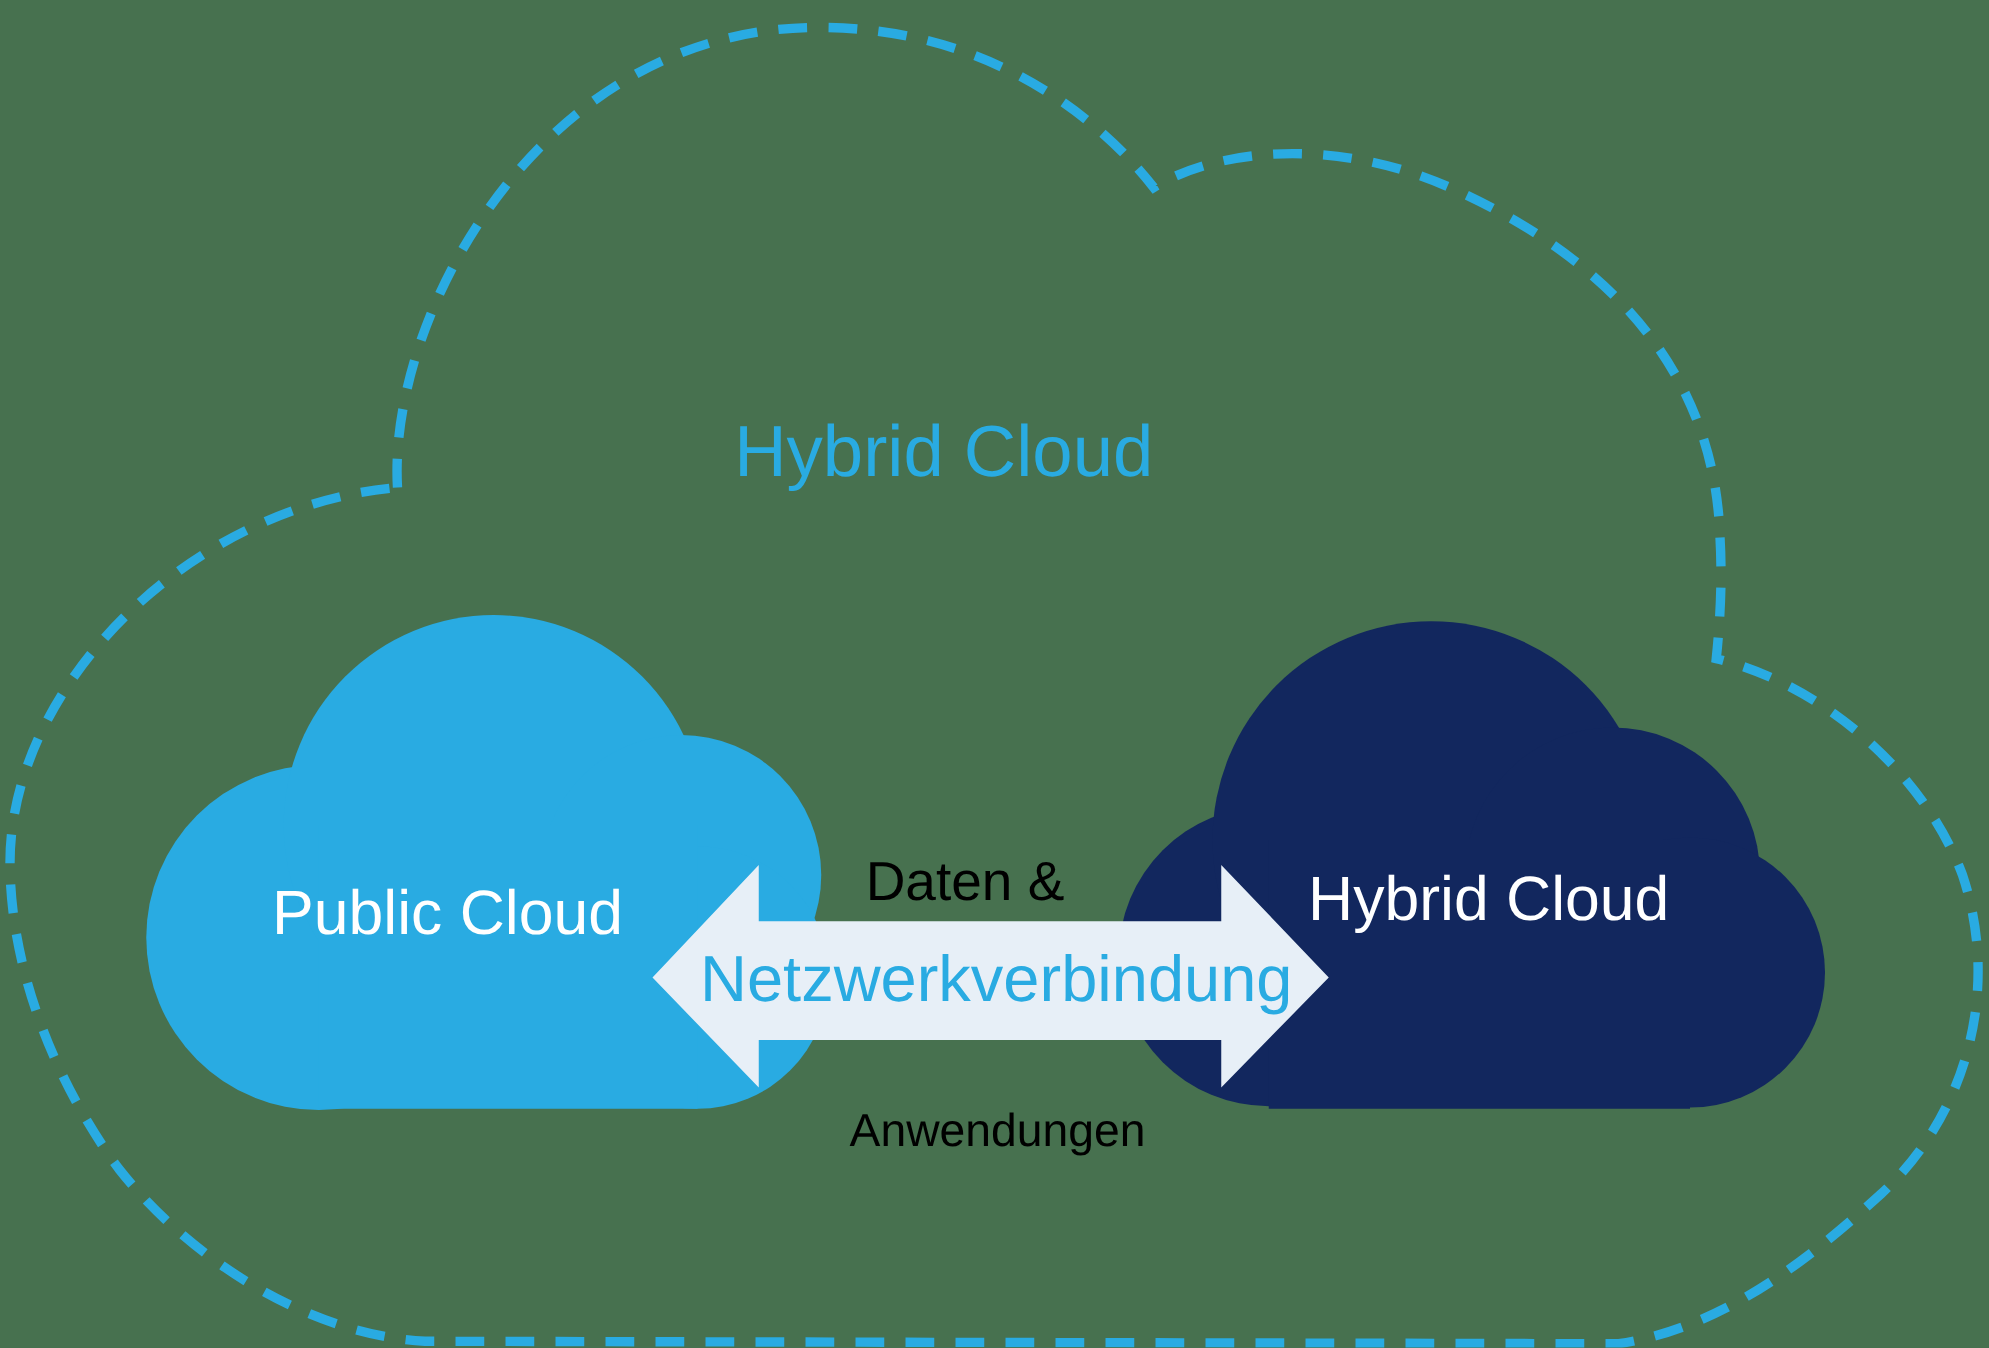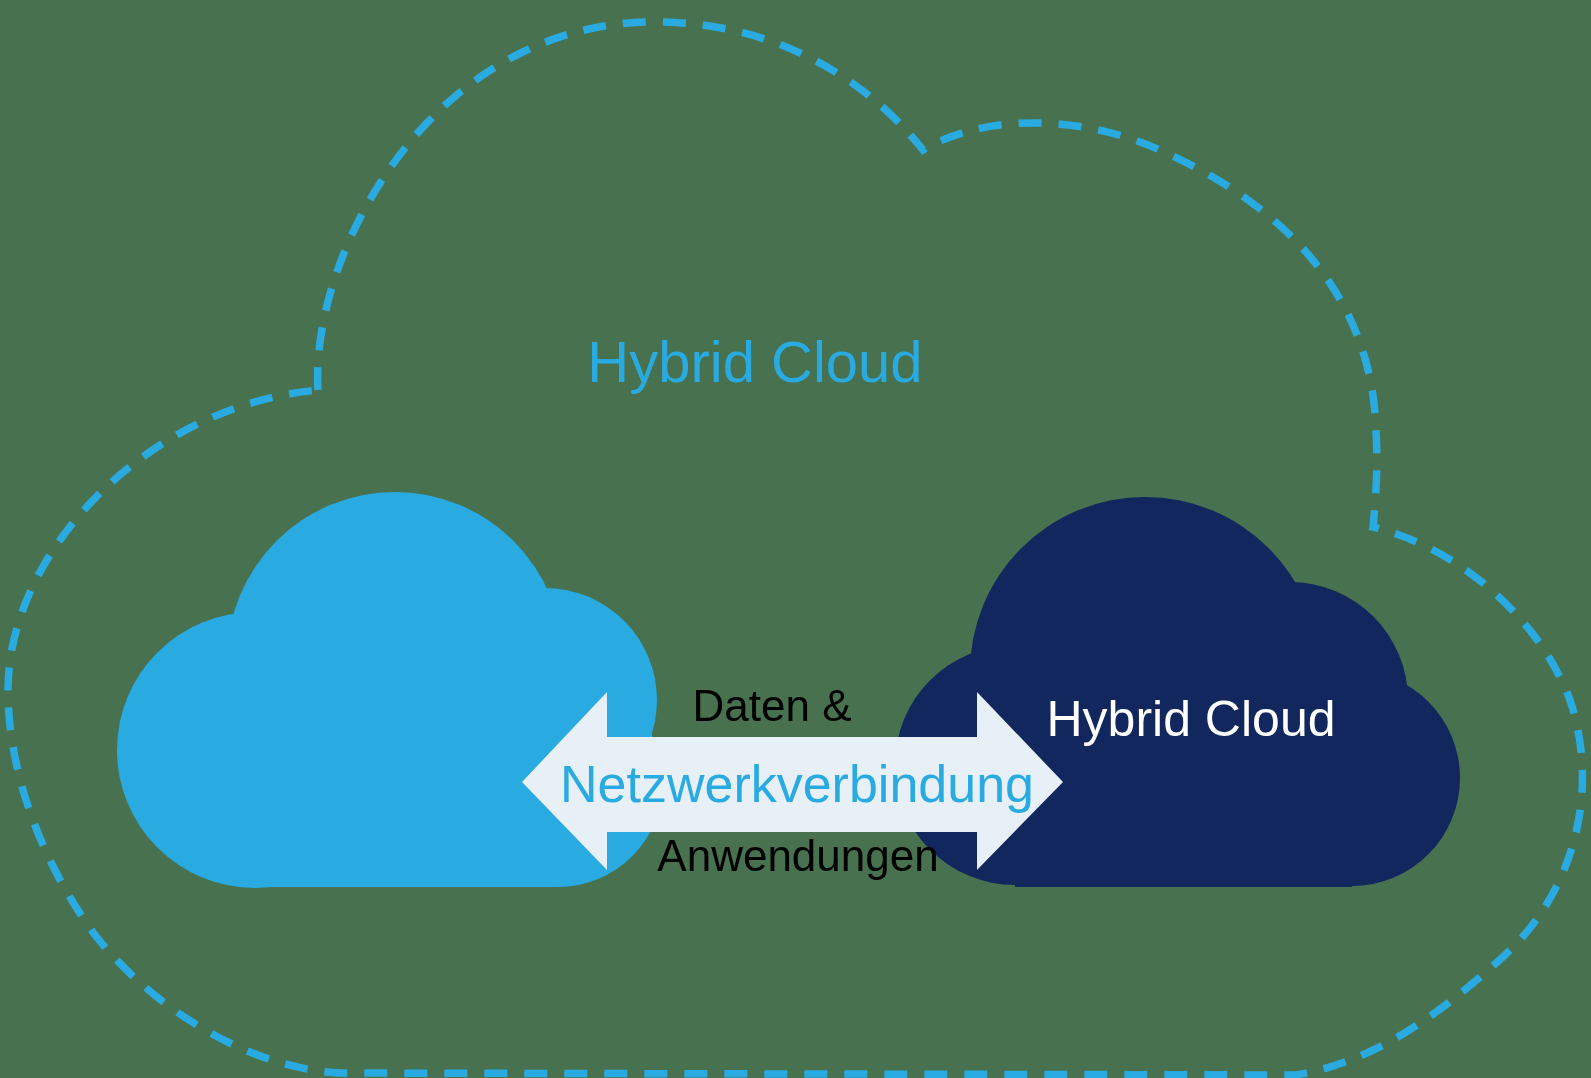--- a/index.html
+++ b/index.html
@@ -52,22 +52,22 @@
     font-size:44px;font-weight:500;
     color:var(--dark_text);
   }
   .conn-mid{
     left:797px;top:784px;
     font-size:52px;font-weight:500;
     color:var(--blue);
     text-align:right;
   }
   .conn-bottom{
-    left:798px;top:856px;
-    font-size:44px;font-weight:500;
+    left:798px;top:904px;
+    font-size:37px;font-weight:500;
     color:var(--dark_text);
   }
 </style>
 </head>
 <body>
 
 <div class="stage">
 
   <svg width="1591" height="1078" viewBox="0 0 1591 1078">
 
@@ -106,20 +106,21 @@
          L 607 692 L 607 737
          L 977 737 L 977 692
          L 1063 782
          L 977 870 L 977 832
          L 607 832 L 607 870
          Z"></path>
   </svg>
 
   <div class="txt title">Hybrid Cloud</div>
 
+  <div class="txt cloud-label public-label">Public Cloud</div>
 
   <div class="txt cloud-label private-label">Hybrid Cloud</div>
 
   <div class="txt conn-top">Daten &amp;</div>
 
   <div class="txt conn-mid">Netzwerkverbindung</div>
 
   <div class="txt conn-bottom">Anwendungen</div>
 
 </div>

